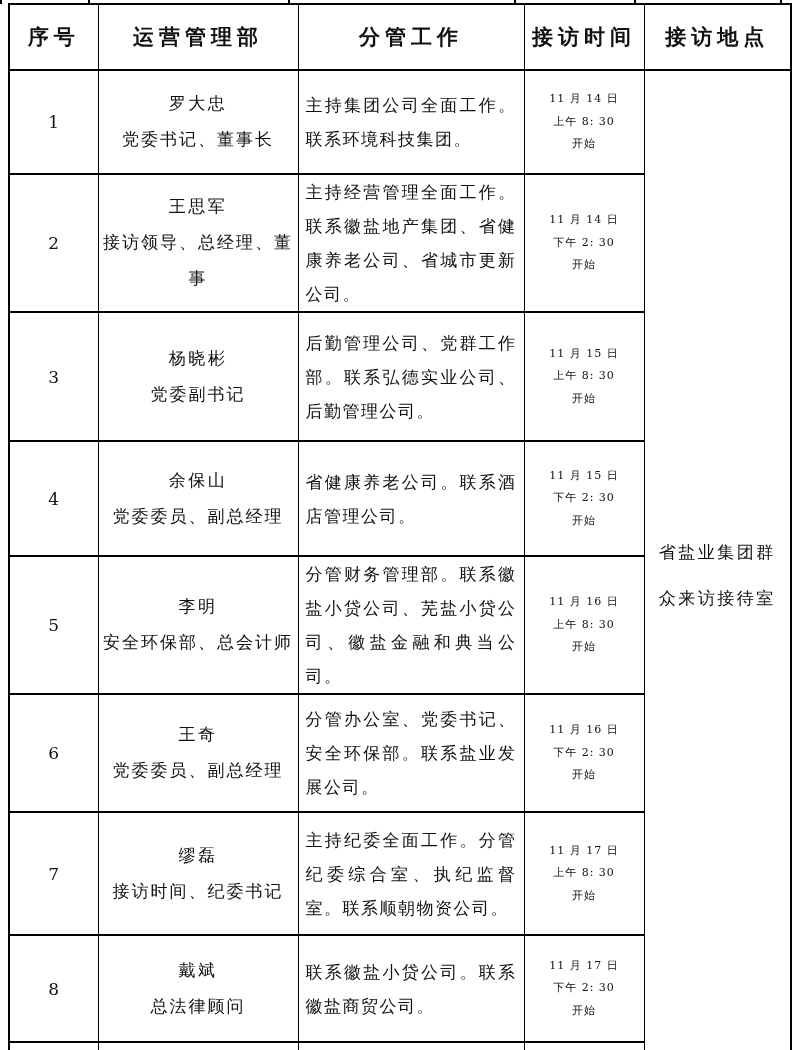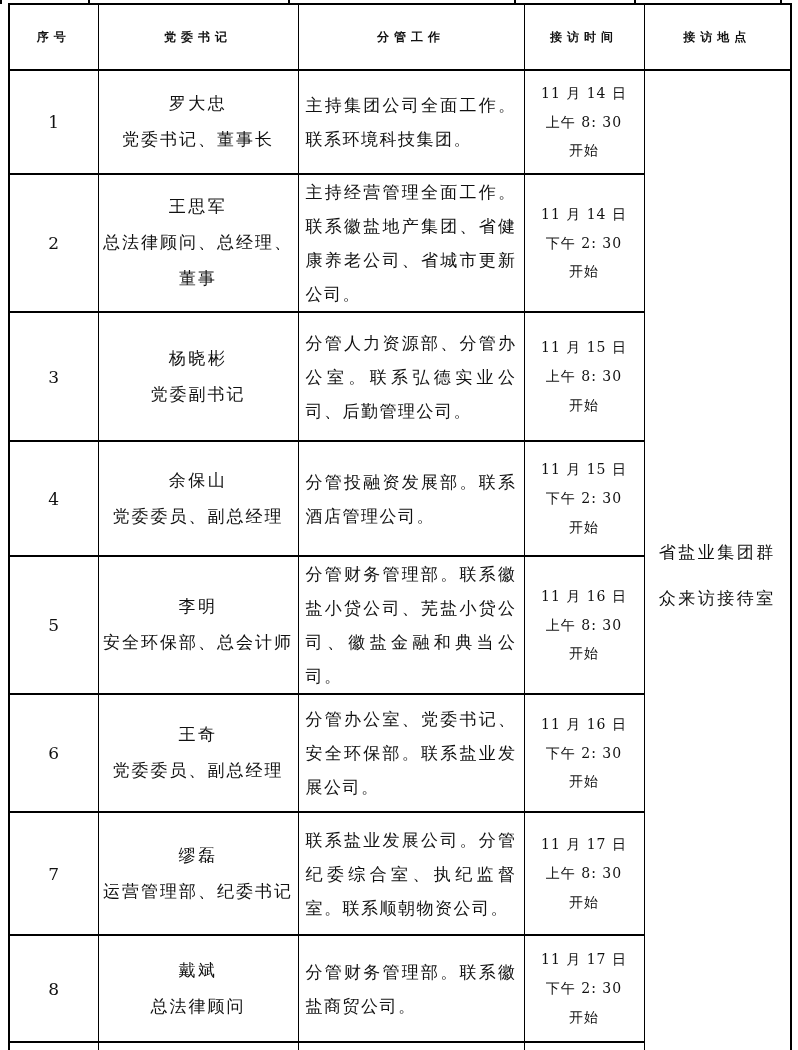--- a/index.html
+++ b/index.html
@@ -28,21 +28,21 @@
     border-left: 1px solid #000;
     border-right: 1px solid #000;
     border-top: 2px solid #000;
     border-bottom: 2px solid #000;
     padding: 0;
     vertical-align: middle;
     text-align: center;
     overflow: hidden;
   }
   .sched th {
-    font-size: 12px;
+    font-size: 21px;
     font-weight: bold;
     letter-spacing: 5px;
     height: 64px;
   }
   td.no {
     font-size: 17px;
     letter-spacing: 0;
   }
   td.leader {
     font-size: 17px;
@@ -52,21 +52,21 @@
   }
   td.leader .title { letter-spacing: 2px; }
   td.duty {
     font-size: 17px;
     line-height: 2.0;
     letter-spacing: 1.5px;
     text-align: justify;
     padding: 0 7px;
   }
   td.time {
-    font-size: 14px;
+    font-size: 11px;
     line-height: 2.05;
     letter-spacing: 1px;
     white-space: nowrap;
   }
   td.loc {
     font-size: 17px;
     line-height: 2.7;
     letter-spacing: 2.5px;
     padding: 0 12px;
     text-align: center;
@@ -88,21 +88,21 @@
     <colgroup>
       <col style="width:89px">
       <col style="width:200px">
       <col style="width:226px">
       <col style="width:120px">
       <col style="width:147px">
     </colgroup>
     <thead>
       <tr style="height:64px">
         <th>序号</th>
-        <th>党委书记</th>
+        <th>运营管理部</th>
         <th>分管工作</th>
         <th>接访时间</th>
         <th>接访地点</th>
       </tr>
     </thead>
     <tbody>
       <tr style="height:104px">
         <td class="no">1</td>
         <td class="leader">
           <div>罗大忠</div>
@@ -113,49 +113,49 @@
           <div>11 月 14 日</div>
           <div>上午 8: 30</div>
           <div>开始</div>
         </td>
         <td class="loc" rowspan="9">省盐业集团群众来访接待室</td>
       </tr>
       <tr style="height:133px">
         <td class="no">2</td>
         <td class="leader">
           <div>王思军</div>
-          <div class="title">总法律顾问、总经理、董事</div>
+          <div class="title">接访领导、总经理、董事</div>
         </td>
         <td class="duty">主持经营管理全面工作。联系徽盐地产集团、省健康养老公司、省城市更新公司。</td>
         <td class="time">
           <div>11 月 14 日</div>
           <div>下午 2: 30</div>
           <div>开始</div>
         </td>
       </tr>
       <tr style="height:129px">
         <td class="no">3</td>
         <td class="leader">
           <div>杨晓彬</div>
           <div class="title">党委副书记</div>
         </td>
-        <td class="duty">分管人力资源部、分管办公室。联系弘德实业公司、后勤管理公司。</td>
+        <td class="duty">后勤管理公司、党群工作部。联系弘德实业公司、后勤管理公司。</td>
         <td class="time">
           <div>11 月 15 日</div>
           <div>上午 8: 30</div>
           <div>开始</div>
         </td>
       </tr>
       <tr style="height:115px">
         <td class="no">4</td>
         <td class="leader">
           <div>余保山</div>
           <div class="title">党委委员、副总经理</div>
         </td>
-        <td class="duty">分管投融资发展部。联系酒店管理公司。</td>
+        <td class="duty">省健康养老公司。联系酒店管理公司。</td>
         <td class="time">
           <div>11 月 15 日</div>
           <div>下午 2: 30</div>
           <div>开始</div>
         </td>
       </tr>
       <tr style="height:123px">
         <td class="no">5</td>
         <td class="leader">
           <div>李明</div>
@@ -178,36 +178,36 @@
         <td class="time">
           <div>11 月 16 日</div>
           <div>下午 2: 30</div>
           <div>开始</div>
         </td>
       </tr>
       <tr style="height:123px">
         <td class="no">7</td>
         <td class="leader">
           <div>缪磊</div>
-          <div class="title">运营管理部、纪委书记</div>
-        </td>
-        <td class="duty">联系盐业发展公司。分管纪委综合室、执纪监督室。联系顺朝物资公司。</td>
+          <div class="title">接访时间、纪委书记</div>
+        </td>
+        <td class="duty">主持纪委全面工作。分管纪委综合室、执纪监督室。联系顺朝物资公司。</td>
         <td class="time">
           <div>11 月 17 日</div>
           <div>上午 8: 30</div>
           <div>开始</div>
         </td>
       </tr>
       <tr style="height:107px">
         <td class="no">8</td>
         <td class="leader">
           <div>戴斌</div>
           <div class="title">总法律顾问</div>
         </td>
-        <td class="duty">分管财务管理部。联系徽盐商贸公司。</td>
+        <td class="duty">联系徽盐小贷公司。联系徽盐商贸公司。</td>
         <td class="time">
           <div>11 月 17 日</div>
           <div>下午 2: 30</div>
           <div>开始</div>
         </td>
       </tr>
       <tr style="height:40px">
         <td class="no"></td>
         <td class="leader"></td>
         <td class="duty"></td>

